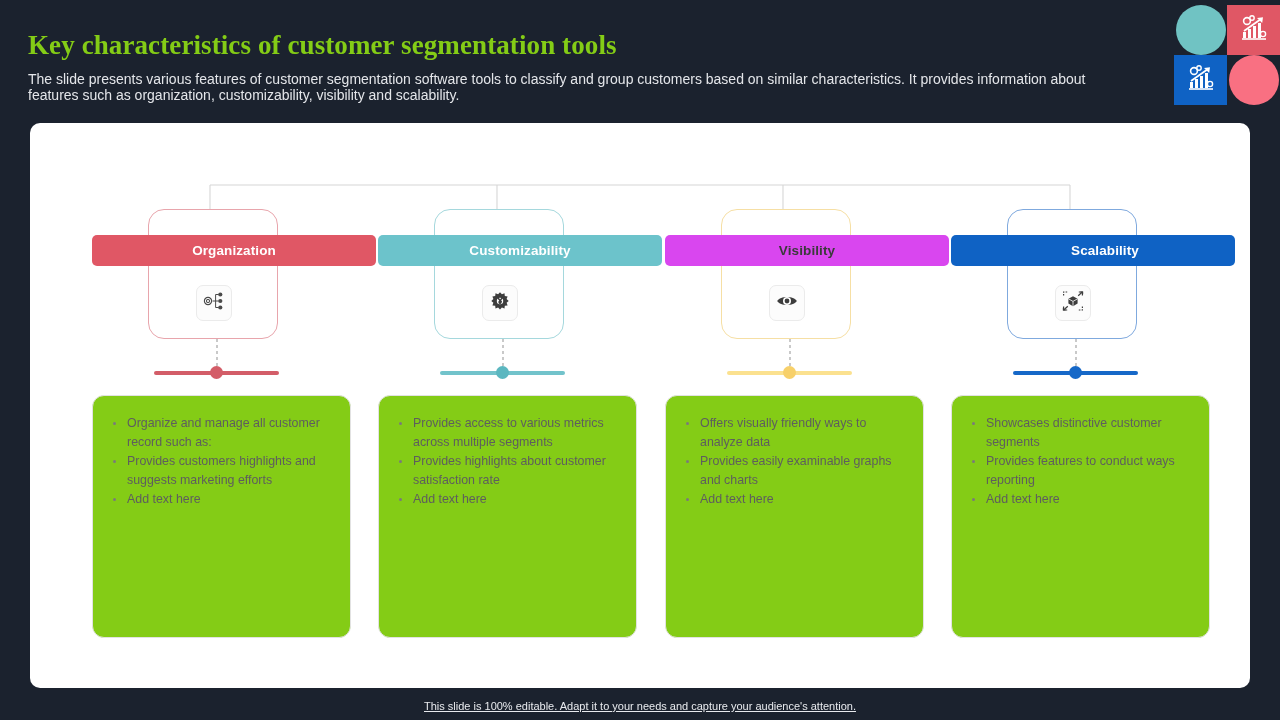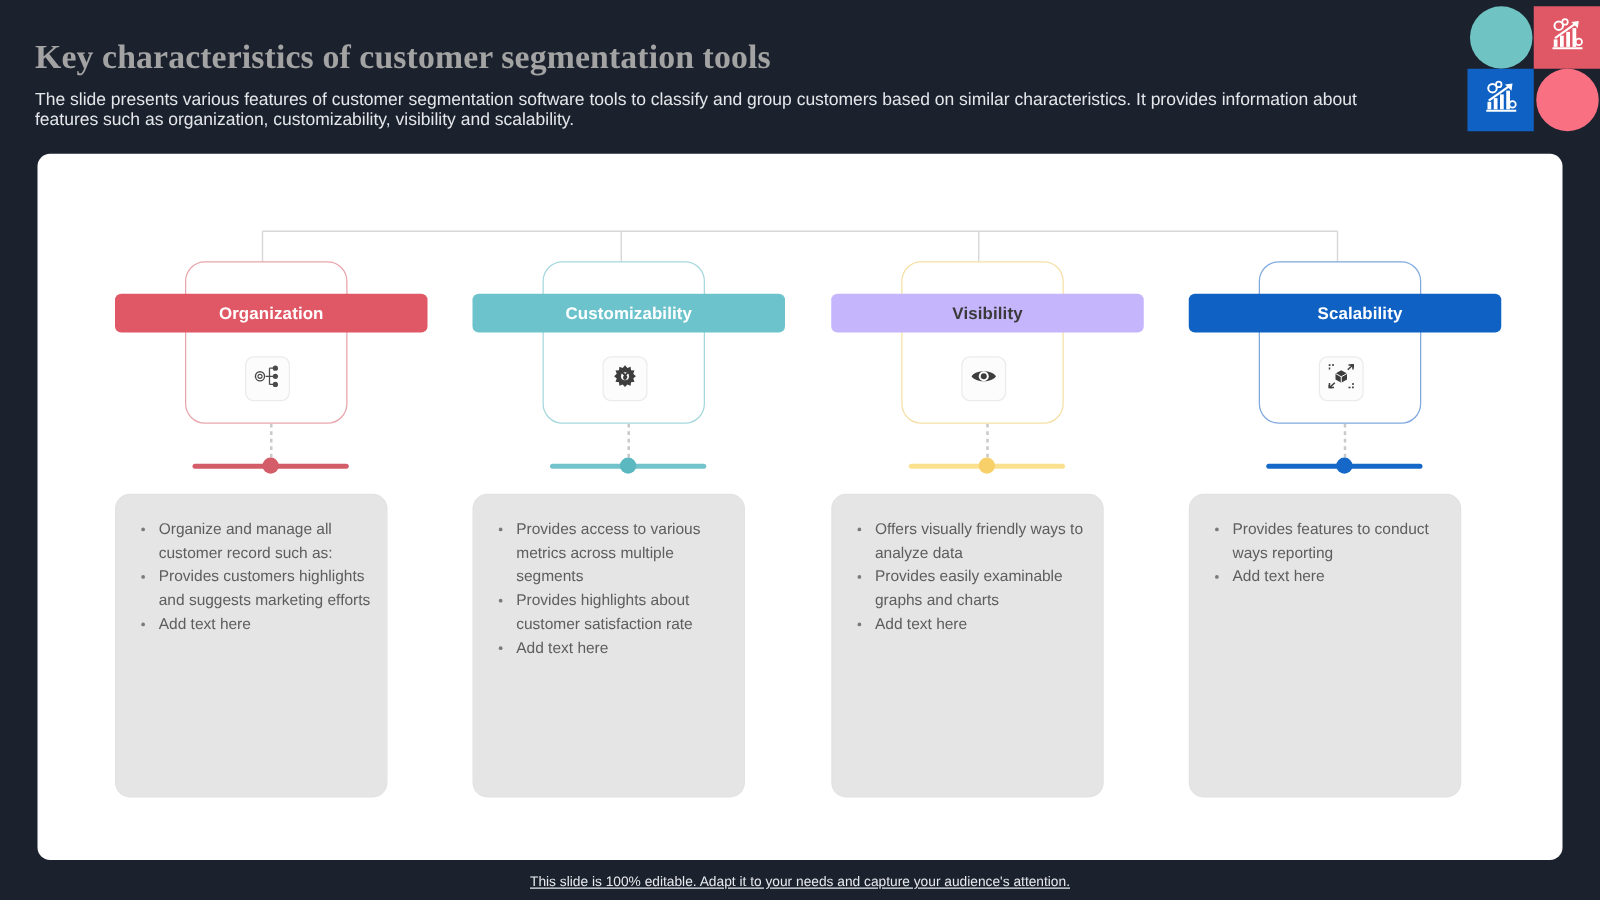--- a/index.html
+++ b/index.html
@@ -14,21 +14,21 @@
   }
 
   
   .slide-title {
     position: absolute;
     left: 28px;
     top: 30px;
     font-family: "Liberation Serif", serif;
     font-weight: bold;
     font-size: 27px;
-    color: #a3a3a3;
+    color: #84cc16;
     letter-spacing: 0.1px;
     white-space: nowrap;
   }
   .slide-subtitle {
     position: absolute;
     left: 28px;
     top: 72px;
     width: 1090px;
     font-size: 14px;
     line-height: 15.5px;
@@ -102,21 +102,21 @@
     border: 1.6px solid #cccccc;
     border-radius: 16px;
     background: #ffffff;
   }
 
   
   .label-bar {
     position: absolute;
     left: 0;
     top: 26px;
-    width: 250px;
+    width: 284px;
     height: 31px;
     border-radius: 5px;
     display: flex;
     align-items: center;
     justify-content: center;
     font-size: 13.5px;
     font-weight: bold;
     color: #ffffff;
     z-index: 3;
     letter-spacing: 0.1px;
@@ -165,23 +165,23 @@
     width: 13px;
     height: 13px;
     border-radius: 50%;
   }
 
   
   .content-card {
     position: absolute;
     left: 0px;
     top: 186px;
-    width: 218px;
+    width: 259px;
     height: 243px;
-    background: #e5e5e5;
+    background: #84cc16;
     border: 1px solid #e2e2e2;
     border-radius: 12px;
     padding: 18px 12px 10px 12px;
   }
   .blist { list-style: none; }
   .bitem {
     position: relative;
     padding-left: 22px;
     font-size: 12.4px;
     line-height: 19px;
@@ -344,21 +344,21 @@
       <ul class="blist">
         <li class="bitem">Provides access to various metrics across multiple segments</li>
         <li class="bitem">Provides highlights about customer satisfaction rate</li>
         <li class="bitem">Add text here</li>
       </ul>
     </div>
   </div>
 
   <div class="col col-2">
     <div class="node-box" style="border-color:#f6dfa4;"></div>
-    <div class="label-bar" style="background:#c4b5fd;color:#3a3a3a;">
+    <div class="label-bar" style="background:#d946ef;color:#3a3a3a;">
       <span>Visibility</span>
     </div>
     <div class="icon-tile">
       <span>
         <svg width="24" height="24" viewBox="0 0 24 24">
           <path d="M2.2 12 C5.5 6.6, 18.5 6.6, 21.8 12 C18.5 17.4, 5.5 17.4, 2.2 12 Z" fill="#3d3d3d"></path>
           <circle cx="12" cy="12" r="4" fill="#ffffff"></circle>
           <circle cx="12" cy="12" r="2.4" fill="#3d3d3d"></circle>
         </svg>
       </span>
@@ -397,20 +397,21 @@
           <path d="M4.6 21.0 h-2.2 v-2.2" stroke="#3d3d3d" stroke-width="1.2" fill="none"></path>
         </svg>
       </span>
     </div>
     <div class="drop-dash"></div>
     <div class="underline" style="background:#1668c8;"></div>
     <div class="underline-dot" style="background:#1668c8;"></div>
 
     <div class="content-card">
       <ul class="blist">
+        <li class="bitem">Showcases distinctive customer segments</li>
         <li class="bitem">Provides features to conduct ways reporting</li>
         <li class="bitem">Add text here</li>
       </ul>
     </div>
   </div>
 
 </div>
 
 <div class="footer">This slide is 100% editable. Adapt it to your needs and capture your audience's attention.</div>
 

